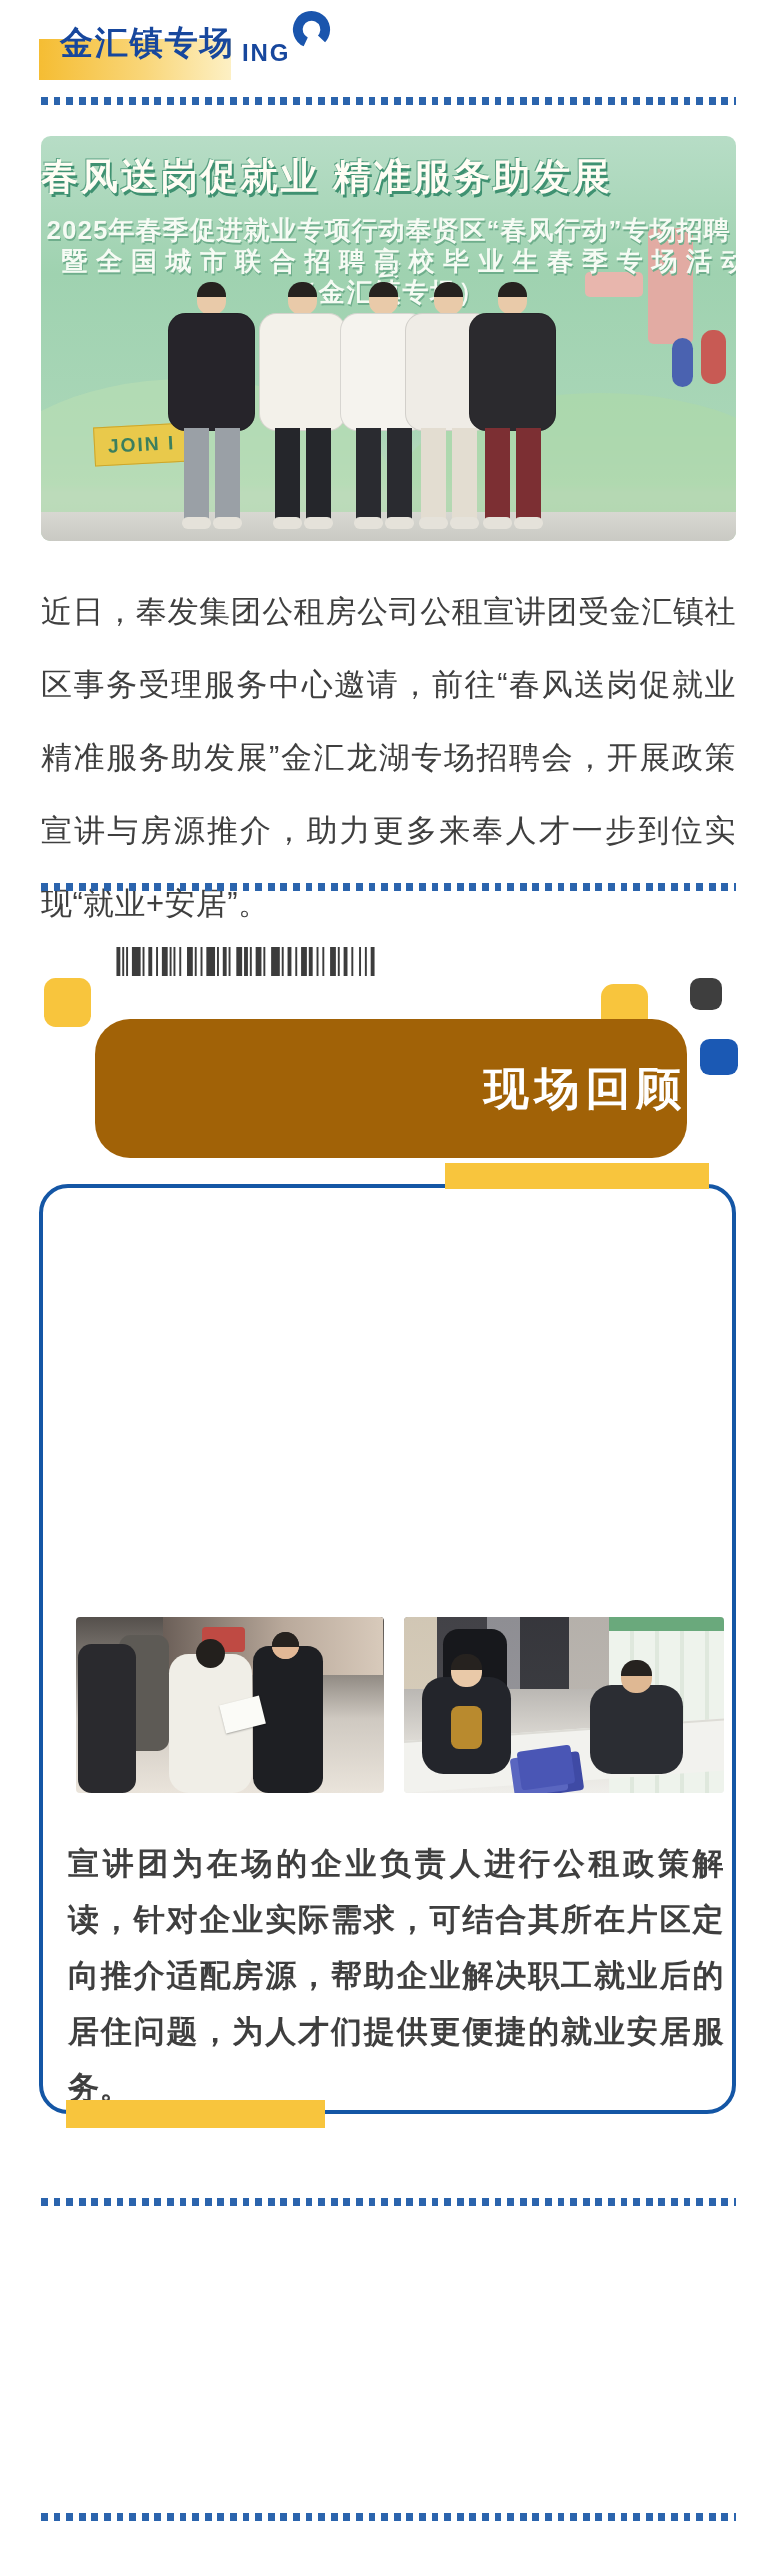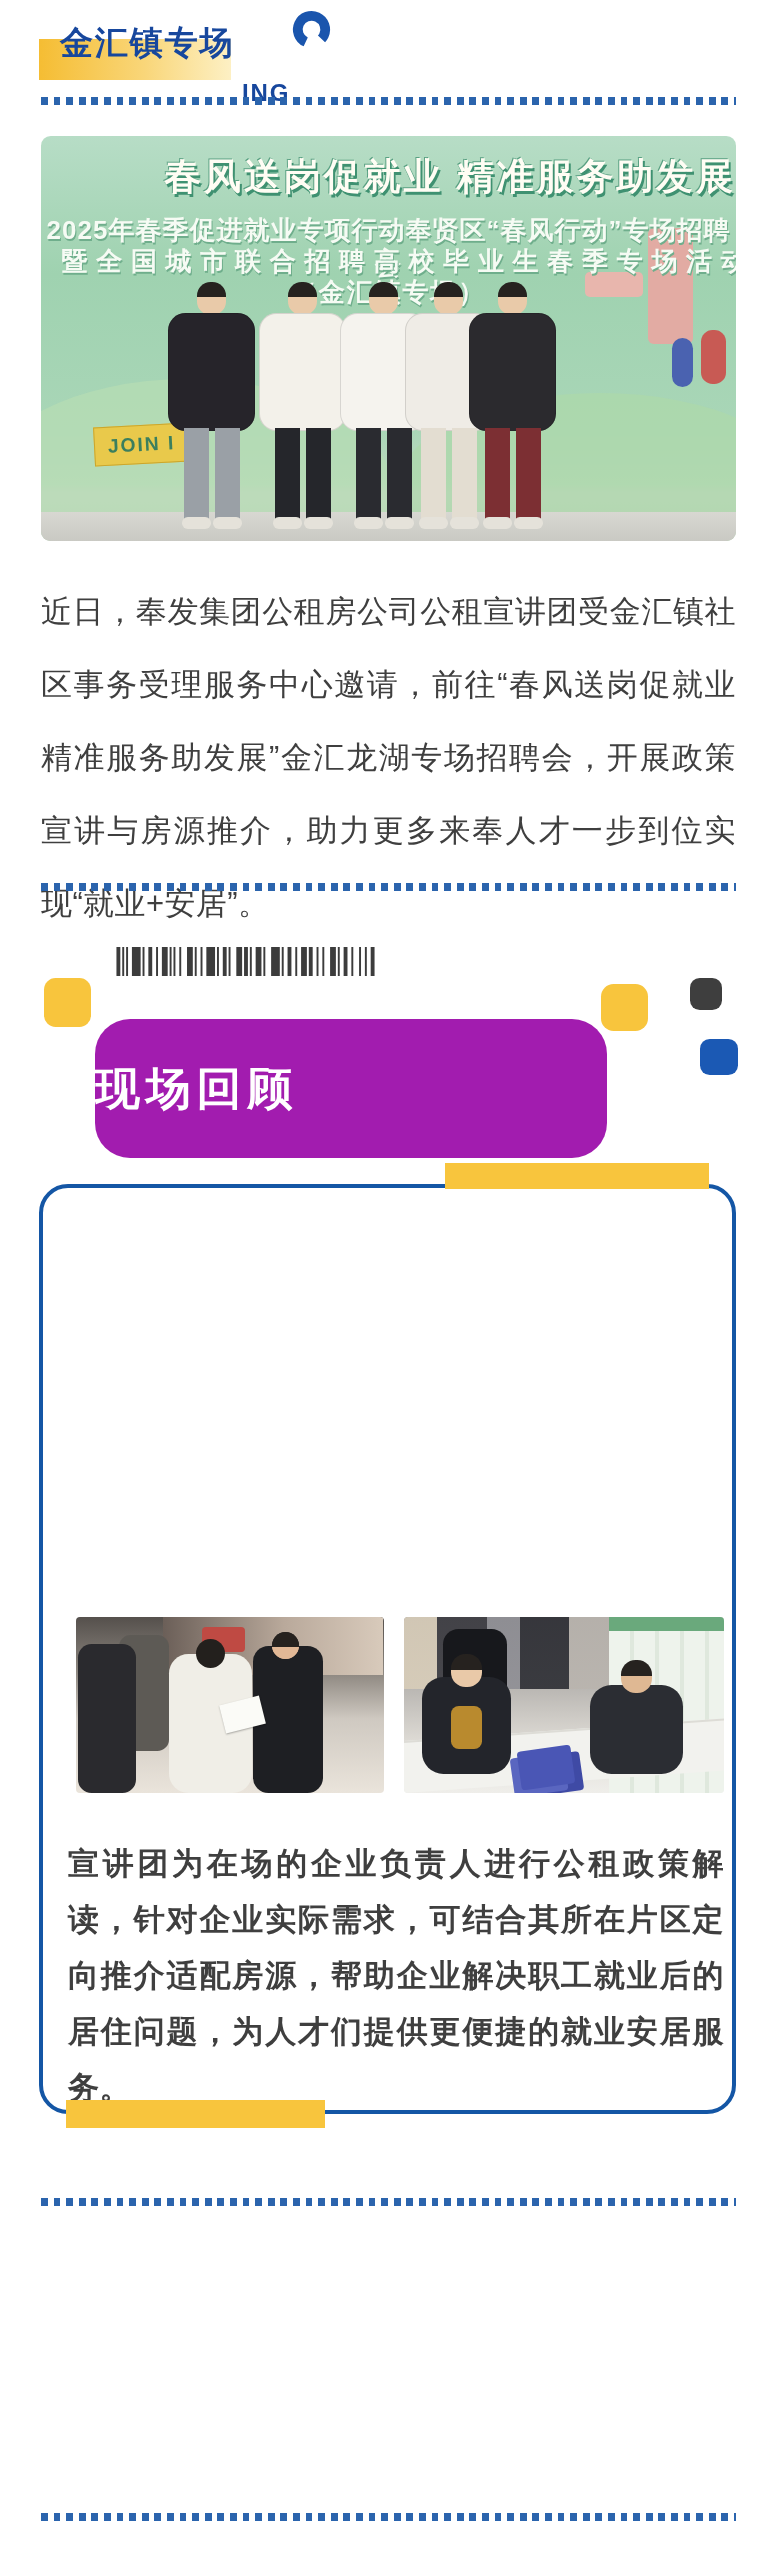--- a/index.html
+++ b/index.html
@@ -6,32 +6,32 @@
   .page{position:relative;width:776px;height:2576px;background:#ffffff;overflow:hidden;
         font-family:"Liberation Sans","DejaVu Sans",sans-serif;}
   i,b{font-style:normal;font-weight:normal;display:block;}
 
   
   .hl-bar{position:absolute;left:39px;top:39px;width:192px;height:41px;
           background:linear-gradient(90deg,#f5bd33 0%,#f9d679 55%,#fdf0c4 100%);}
   .page-title{position:absolute;left:60px;top:23px;font-size:33px;line-height:39px;
           font-weight:bold;color:#17479d;letter-spacing:1.9px;}
   .title-suffix{position:absolute;left:242px;top:39px;font-size:24px;font-weight:bold;
-          color:#17479d;letter-spacing:1.9px;margin-top:40px;}
+          color:#17479d;letter-spacing:1.9px;}
   .arc-icon{position:absolute;left:289px;top:7.8px;}
 
   
   .dotted{position:absolute;left:41px;width:695px;height:7.8px;
           background:repeating-linear-gradient(90deg,#2b64ad 0 6.8px,transparent 6.8px 12.6px);}
   .dotted.d1{top:97px;} .dotted.d2{top:883px;} .dotted.d3{top:2198px;} .dotted.d4{top:2513px;}
 
   
   .hero{position:absolute;left:41px;top:136px;width:695px;height:405px;border-radius:9.7px;
         overflow:hidden;background:linear-gradient(180deg,#b7ddc6 0%,#9fd2b0 34%,#a9d6b7 72%,#bed9c0 86%,#d6d7d1 88%,#cccdc7 100%);}
-  .hero-t1{position:absolute;left:0;top:15.5px;width:100%;text-align:right;font-size:37px;
+  .hero-t1{position:absolute;left:0;top:15.5px;width:100%;text-align:left;font-size:37px;
         font-weight:bold;color:#fffdf4;letter-spacing:2.9px;text-shadow:1.9px 2.9px 0 #3f9171,-1px -1px 0 #5aa183;}
   .hero-t2{position:absolute;left:0;top:77px;width:100%;text-align:center;font-size:26px;
         font-weight:bold;color:#f6fbf4;letter-spacing:1px;text-shadow:1px 1.9px 0 #6fae8c;}
   .hero-t3{position:absolute;left:0;top:108px;width:100%;text-align:center;font-size:26px;
         font-weight:bold;color:#f6fbf4;letter-spacing:8.7px;text-shadow:1px 1.9px 0 #6fae8c;padding-left:20px;}
   .hero-t4{position:absolute;left:0;top:139px;width:100%;text-align:center;font-size:26px;
         font-weight:bold;color:#f6fbf4;letter-spacing:1.9px;text-shadow:1px 1.9px 0 #6fae8c;}
   .hero-hill{position:absolute;left:-58px;top:243px;width:408px;height:214px;background:#b5dcb4;
         border-radius:50% 50% 0 0;opacity:.8;}
   .hero-hill2{position:absolute;right:-68px;top:257px;width:408px;height:194px;background:#add8ab;
@@ -62,22 +62,22 @@
 
   
   .barcode{position:absolute;left:116px;top:947px;}
   .sq{position:absolute;}
   .sq-yl{left:44px;top:978px;width:47px;height:49px;border-radius:11.6px;background:#f8c53d;}
   .sq-yr{left:601px;top:984px;width:47px;height:47px;border-radius:12.6px;background:#f8c53d;}
   .sq-dk{left:690px;top:978px;width:32px;height:32px;border-radius:9.7px;background:#3e3e3e;}
   .sq-bl{left:700px;top:1039px;width:38px;height:36px;border-radius:9.7px;background:#1b59b4;}
 
   
-  .review-btn{position:absolute;left:95px;top:1019px;width:512px;height:139px;border-radius:35px;
-        background:#a21caf;display:flex;align-items:center;justify-content:flex-start;}
+  .review-btn{position:absolute;left:95px;top:1019px;width:592px;height:139px;border-radius:35px;
+        background:#a16207;display:flex;align-items:center;justify-content:flex-end;}
   .review-btn span{color:#ffffff;font-size:45px;font-weight:bold;letter-spacing:5.8px;}
 
   
   .card{position:absolute;left:39px;top:1184px;width:697px;height:930px;border:4.9px solid #1456a5;
         border-radius:29px;box-sizing:border-box;background:#ffffff;}
   .tab{position:absolute;background:#f8c53d;z-index:3;}
   .tab-top{left:445px;top:1163px;width:264px;height:26px;}
   .tab-bottom{left:66px;top:2100px;width:259px;height:28px;}
   .card-para{position:absolute;left:68px;width:656px;font-size:31px;line-height:56px;
         letter-spacing:0.4px;color:#3f3f3f;text-align:justify;}

